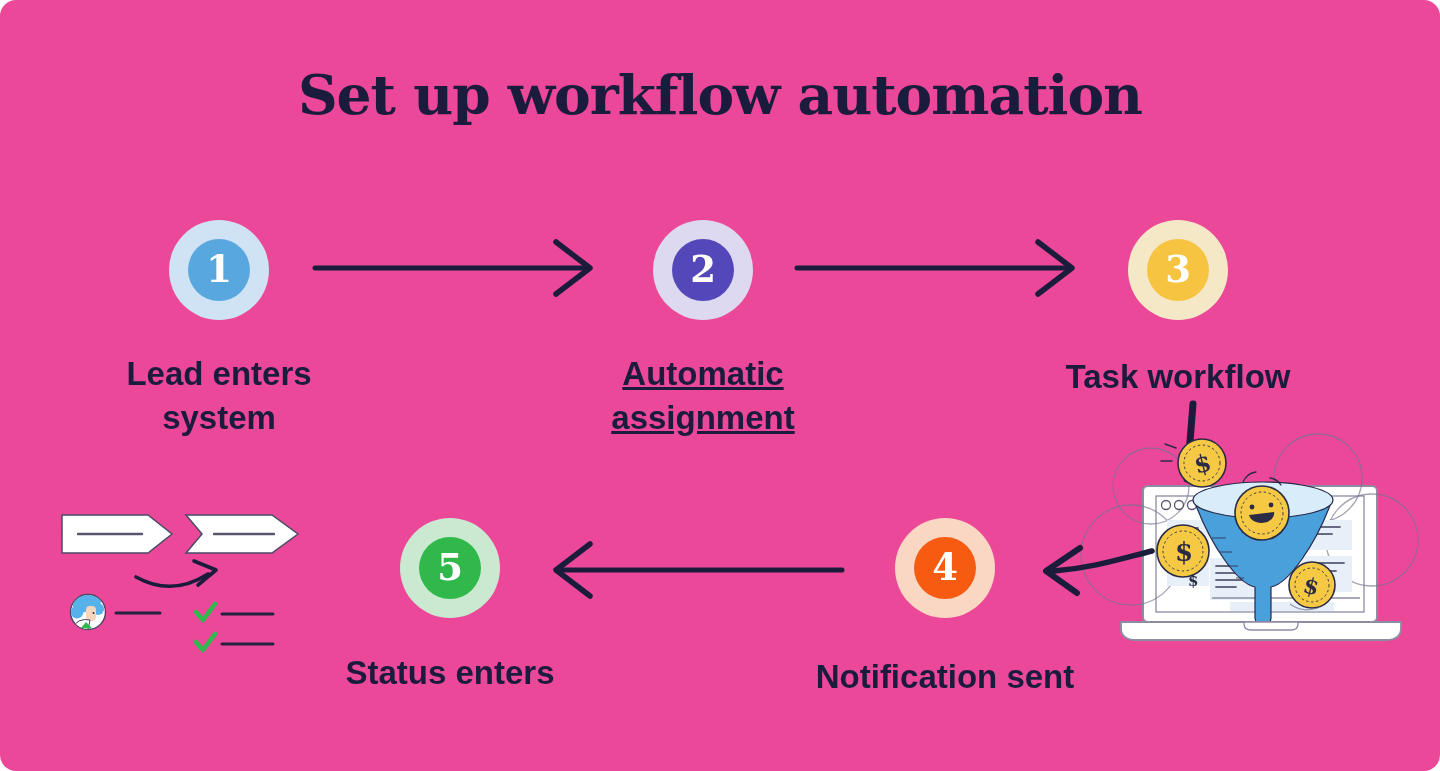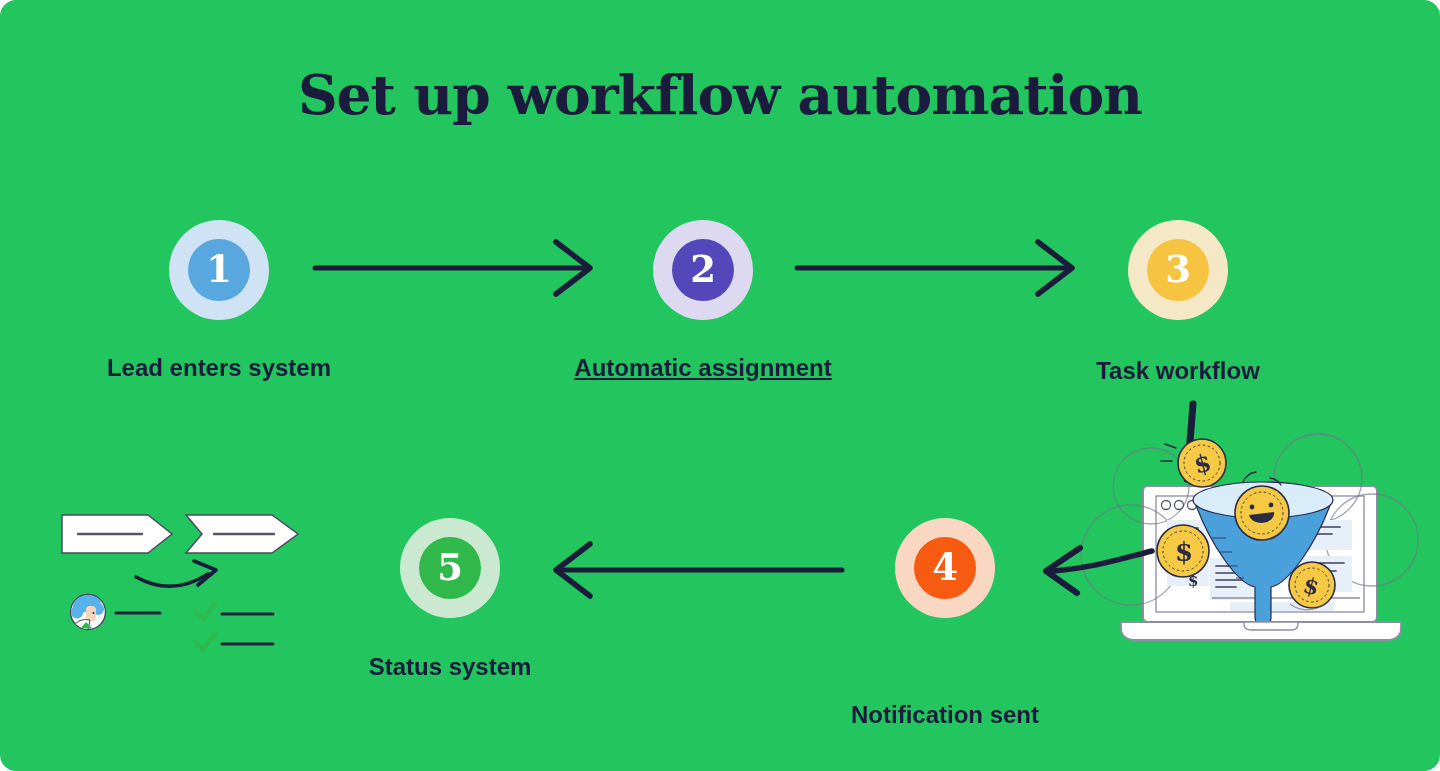--- a/index.html
+++ b/index.html
@@ -32,39 +32,39 @@
     font-family:"DejaVu Serif",serif;
     font-weight:800;
     font-size:37px;
     color:#ffffff;
     line-height:1;
     transform:translateY(-1px);
   }
   .step-label{
     position:absolute;
     font-weight:700;
-    font-size:24px;
+    font-size:33px;
     line-height:1.32;
     text-align:center;
   }
   .overlay{position:absolute;left:0;top:0;width:1440px;height:771px;}
   .thin{fill:none;stroke:#73738e;stroke-width:1.3;opacity:.65;}
   .frame{fill:#ffffff;stroke:#8c8ca3;}
   .block{fill:#e7f0f9;}
   .uiline{stroke:#3e3e5a;stroke-width:1.7;stroke-linecap:round;}
   .coin-face{fill:#f6c945;stroke:#2b2b45;stroke-width:1.6;}
   .coin-rim{fill:none;stroke:#2b2b45;stroke-width:.9;stroke-dasharray:2.5 2.5;}
   .coin-txt{font-family:"DejaVu Serif",serif;font-weight:700;fill:#2b2b45;}
   .arrow{fill:none;stroke-linecap:round;stroke-linejoin:round;}
   .docline{stroke:#23233f;stroke-width:3;stroke-linecap:round;}
 </style>
 </head>
 <body>
 
-<div class="card" style="background-color: #22c55e;">
+<div class="card" style="background-color: #ec4899;">
 
   <h1 class="title" style="color: rgb(27, 28, 61);">Set up workflow automation</h1>
 
   <svg class="overlay" viewBox="0 0 1440 771">
 
     <g class="arrow" stroke-width="5" style="stroke: rgb(27, 28, 60);">
       <path d="M315 268 H586"></path>
       <path d="M556 242 L590 268 L556 294" stroke-width="5.5"></path>
     </g>
     <g class="arrow" stroke-width="5" style="stroke: rgb(27, 28, 60);">
@@ -213,15 +213,15 @@
     <div class="halo" style="background-color: rgb(202, 233, 208);">
       <div class="bubble" style="background-color: rgb(48, 185, 74);">
         <span class="num">5</span>
       </div>
     </div>
   </div>
 
   <div class="step-label" style="left: 89px; top: 352px; width: 260px; color: rgb(27, 28, 61);">Lead enters system</div>
   <div class="step-label" style="left: 563px; top: 352px; width: 280px; color: rgb(27, 28, 61); text-decoration: underline;">Automatic assignment</div>
   <div class="step-label" style="left: 1018px; top: 355px; width: 320px; color: rgb(27, 28, 61);">Task workflow</div>
-  <div class="step-label" style="left: 775px; top: 655px; width: 340px; color: rgb(27, 28, 61); margin-top: 44px;">Notification sent</div>
-  <div class="step-label" style="left: 300px; top: 651px; width: 300px; color: rgb(27, 28, 61);">Status system</div>
+  <div class="step-label" style="left: 775px; top: 655px; width: 340px; color: rgb(27, 28, 61);">Notification sent</div>
+  <div class="step-label" style="left: 300px; top: 651px; width: 300px; color: rgb(27, 28, 61);">Status enters</div>
 </div>
 
 </body></html>

